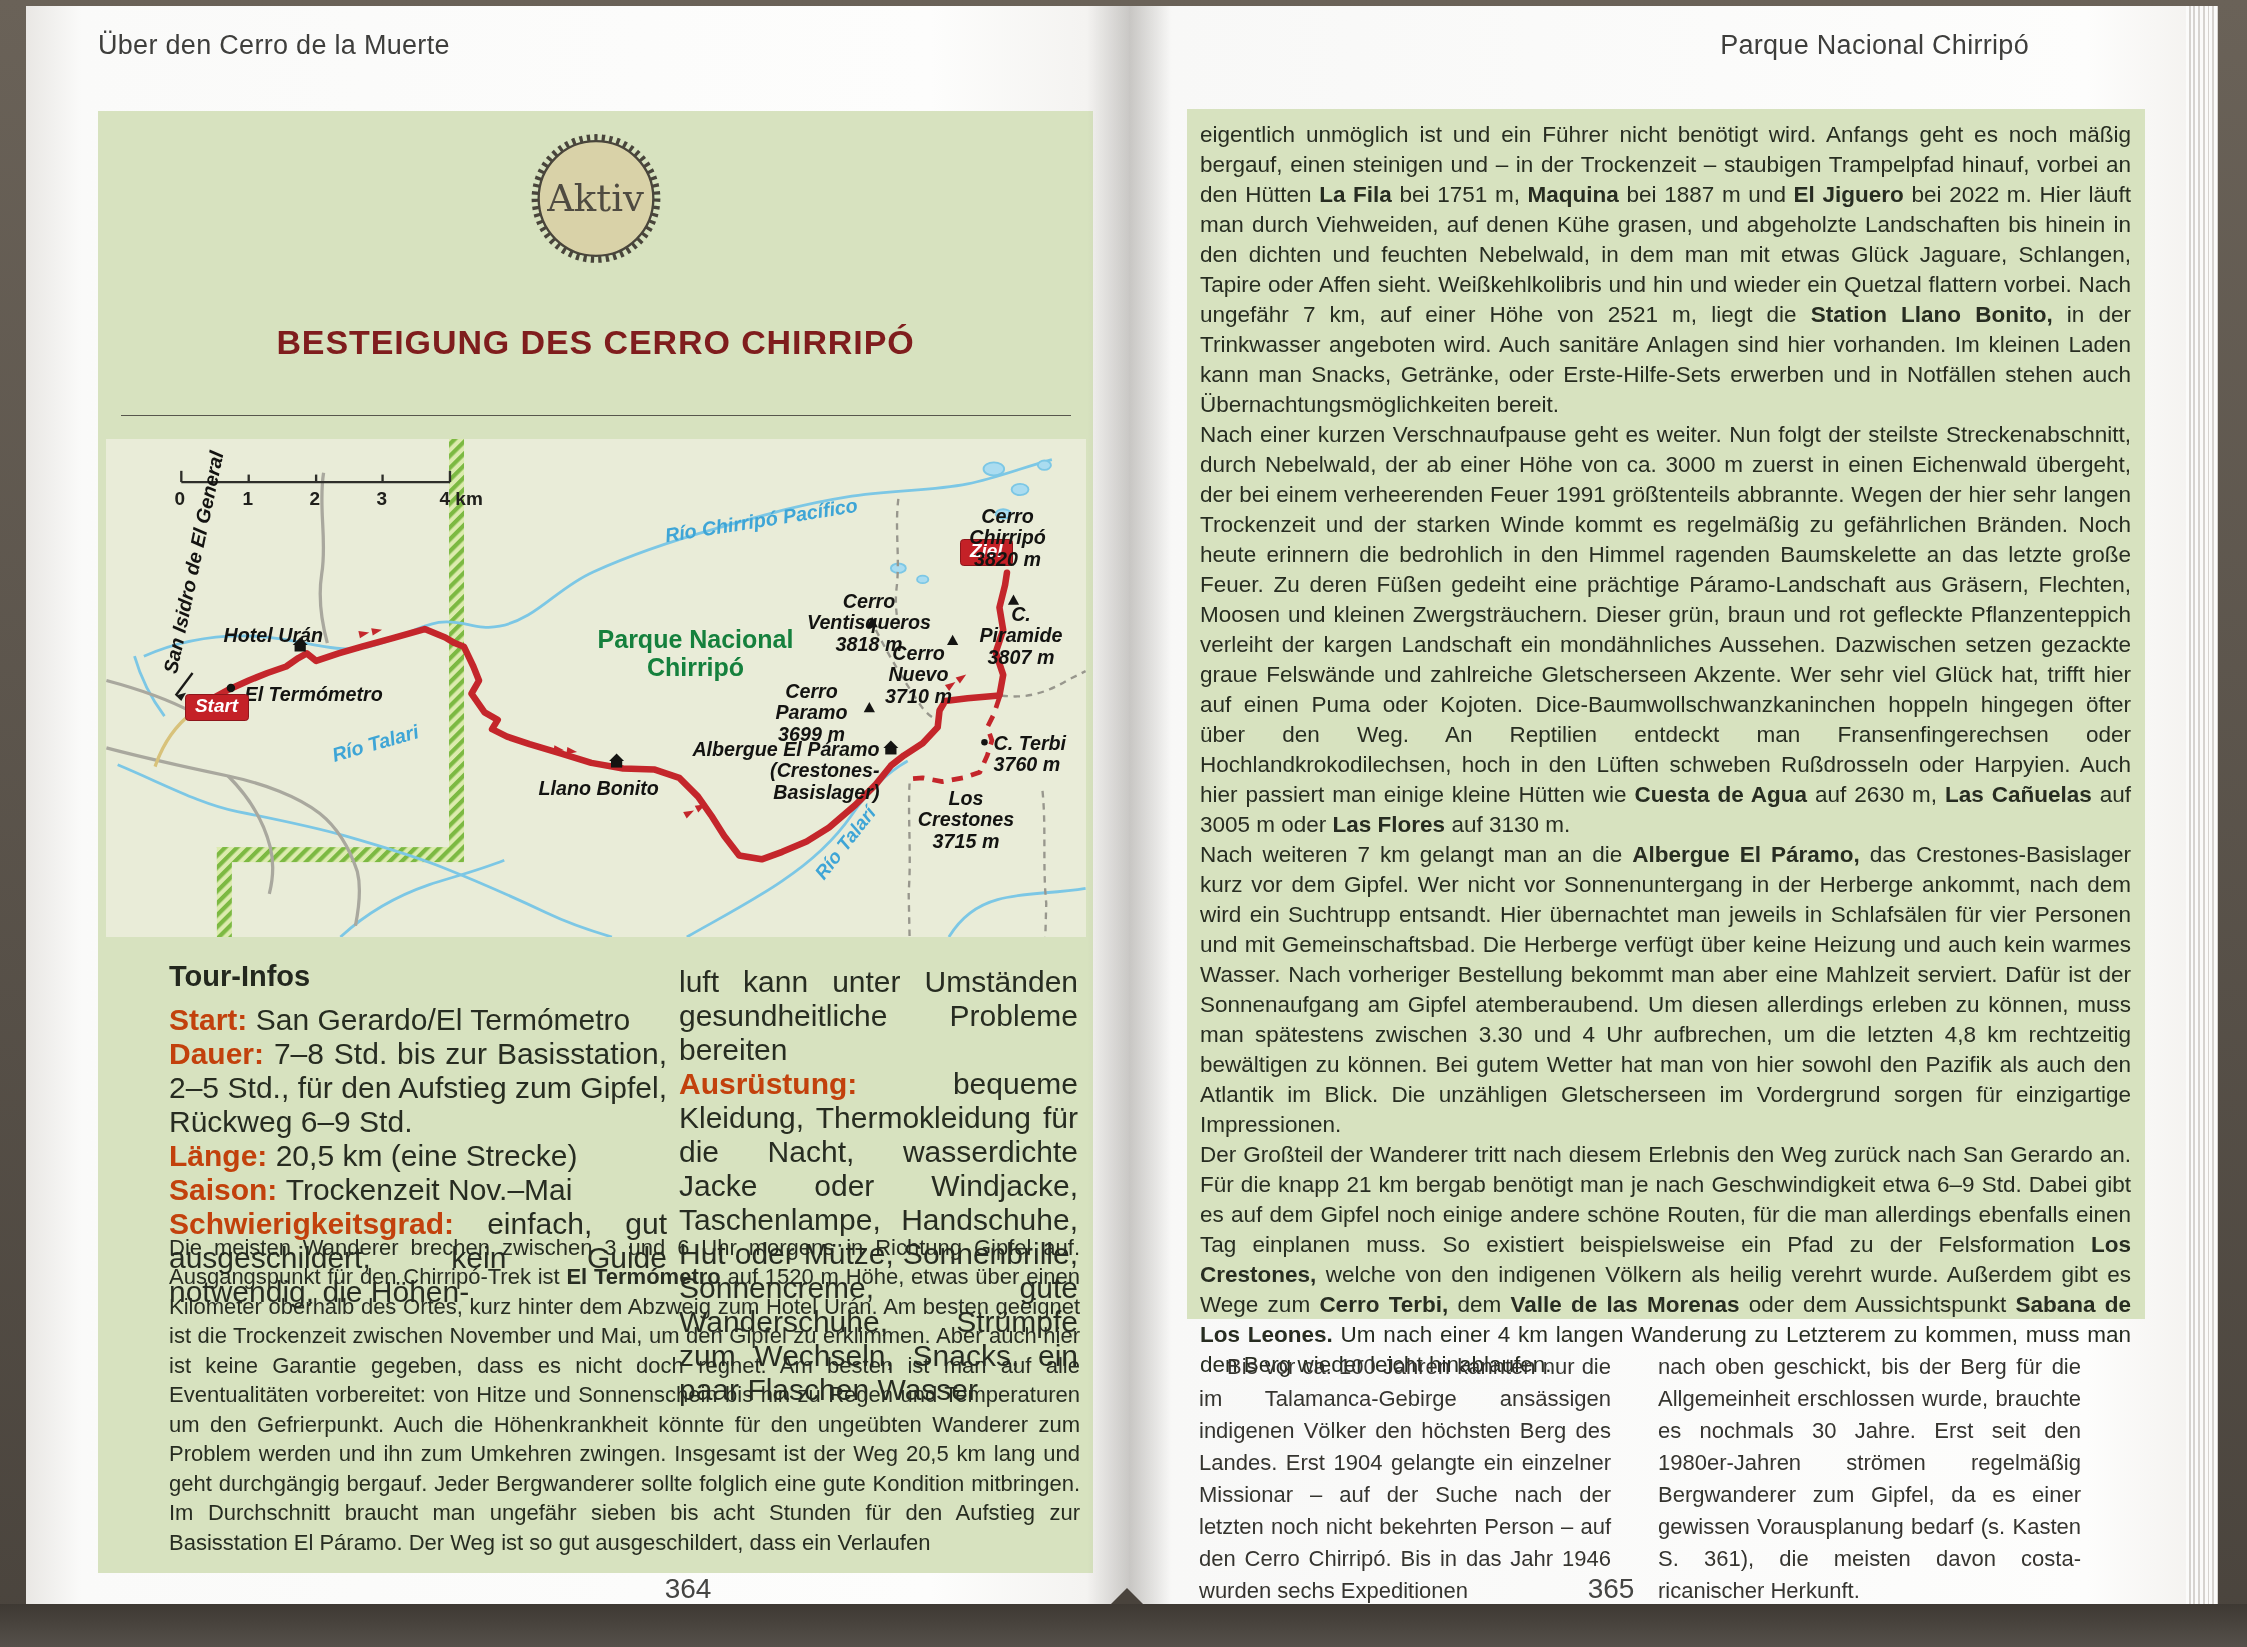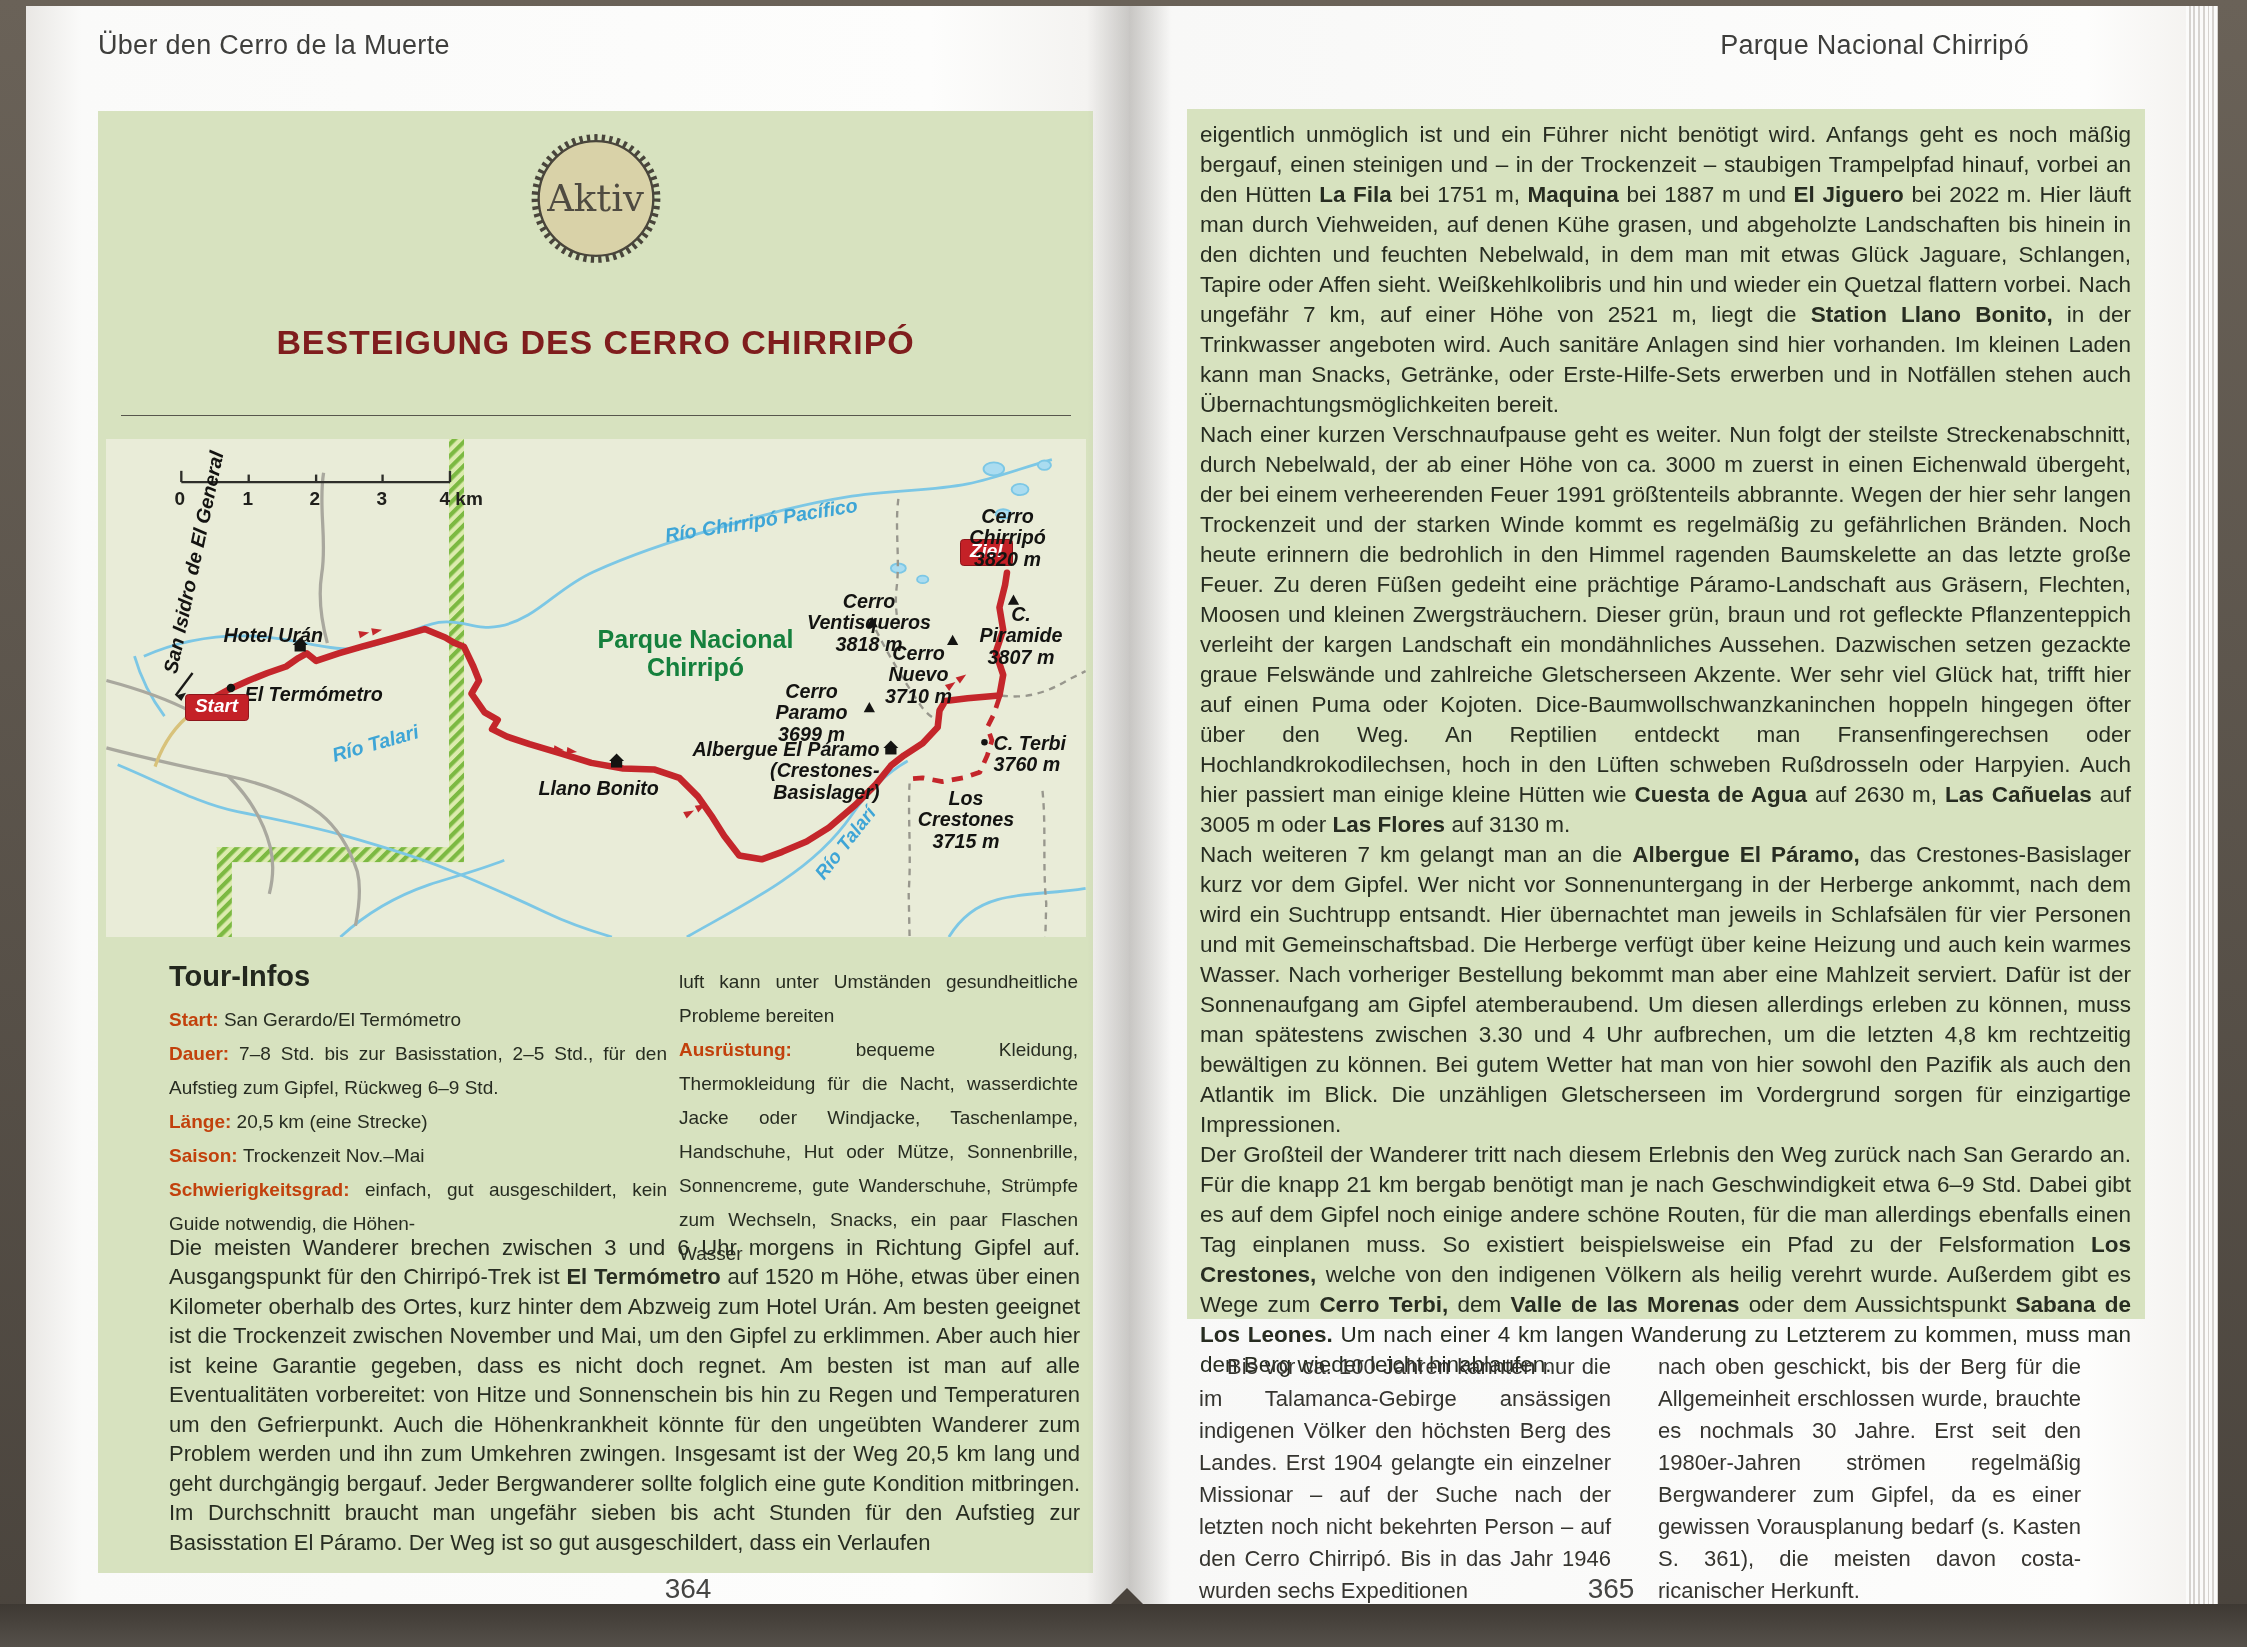--- a/index.html
+++ b/index.html
@@ -38,21 +38,21 @@
   .mlbl .sub{display:block;}
   .mlbl.center{text-align:center;white-space:normal;}
   .mlbl.right{text-align:right;white-space:normal;}
   .river-lbl{color:#3ea5d6;}
   .park-lbl{position:absolute;text-align:center;font-weight:700;font-size:25px;color:#15803d;font-style:normal;line-height:1.15;}
   .map-flag{position:absolute;background:#c42127;border:1.9px solid #8d161b;border-radius:3.7px;color:#fff;
      font-style:italic;font-weight:700;font-size:19px;padding:0.9px 9.4px 2.8px;}
   .scale-lbl{position:absolute;font-weight:700;font-size:19px;color:#20201c;font-style:normal;}
   
   .ti-head{position:absolute;font-size:29px;font-weight:700;color:#23281e;}
-  .ti-col{position:absolute;font-size:19px;line-height:34px;color:#272c21;text-align:justify;}
+  .ti-col{position:absolute;font-size:30px;line-height:34px;color:#272c21;text-align:justify;}
   .ti-col b{color:#c2410c;}
   .ti-col .entry{margin:0;}
   
   .body-copy{position:absolute;font-size:22px;line-height:29.5px;color:#272c21;text-align:justify;}
   .green-text{position:absolute;font-size:22.5px;line-height:30px;color:#272c21;text-align:justify;}
   .green-text p{margin:0;}
   .col-text{position:absolute;font-size:22px;line-height:32px;color:#35342f;text-align:justify;}
   .indent{text-indent:28px;}
 </style>
 </head>

